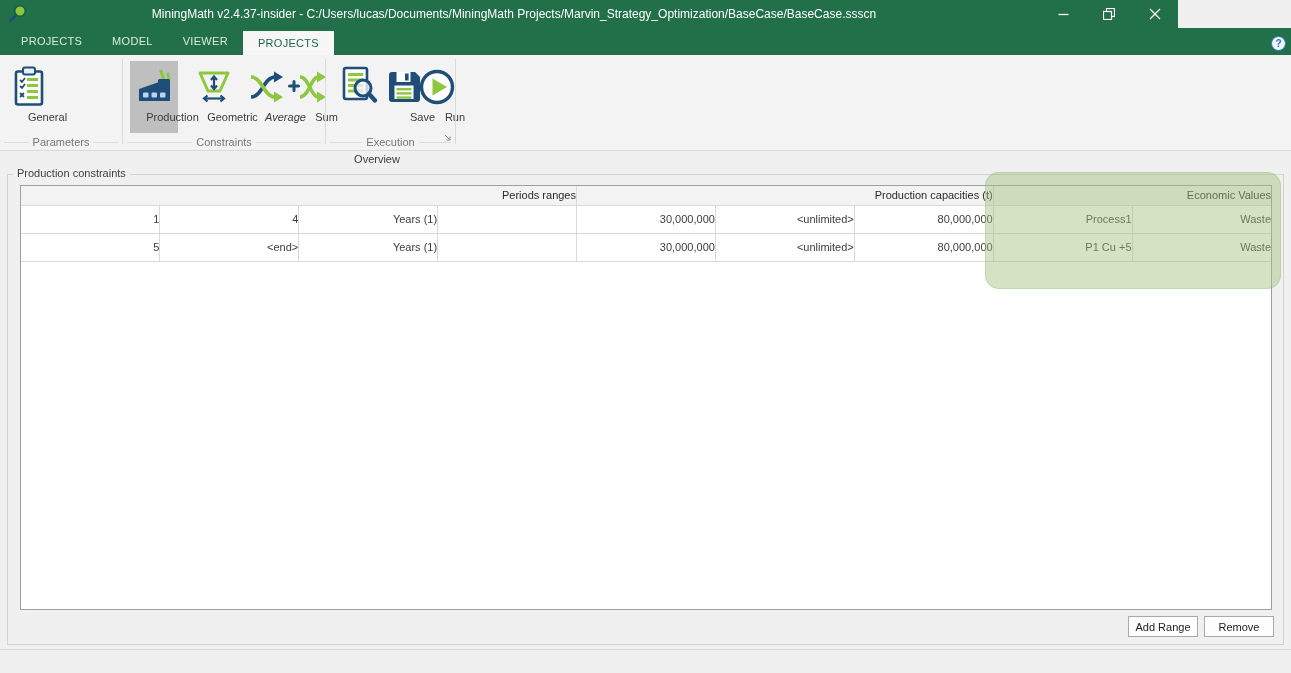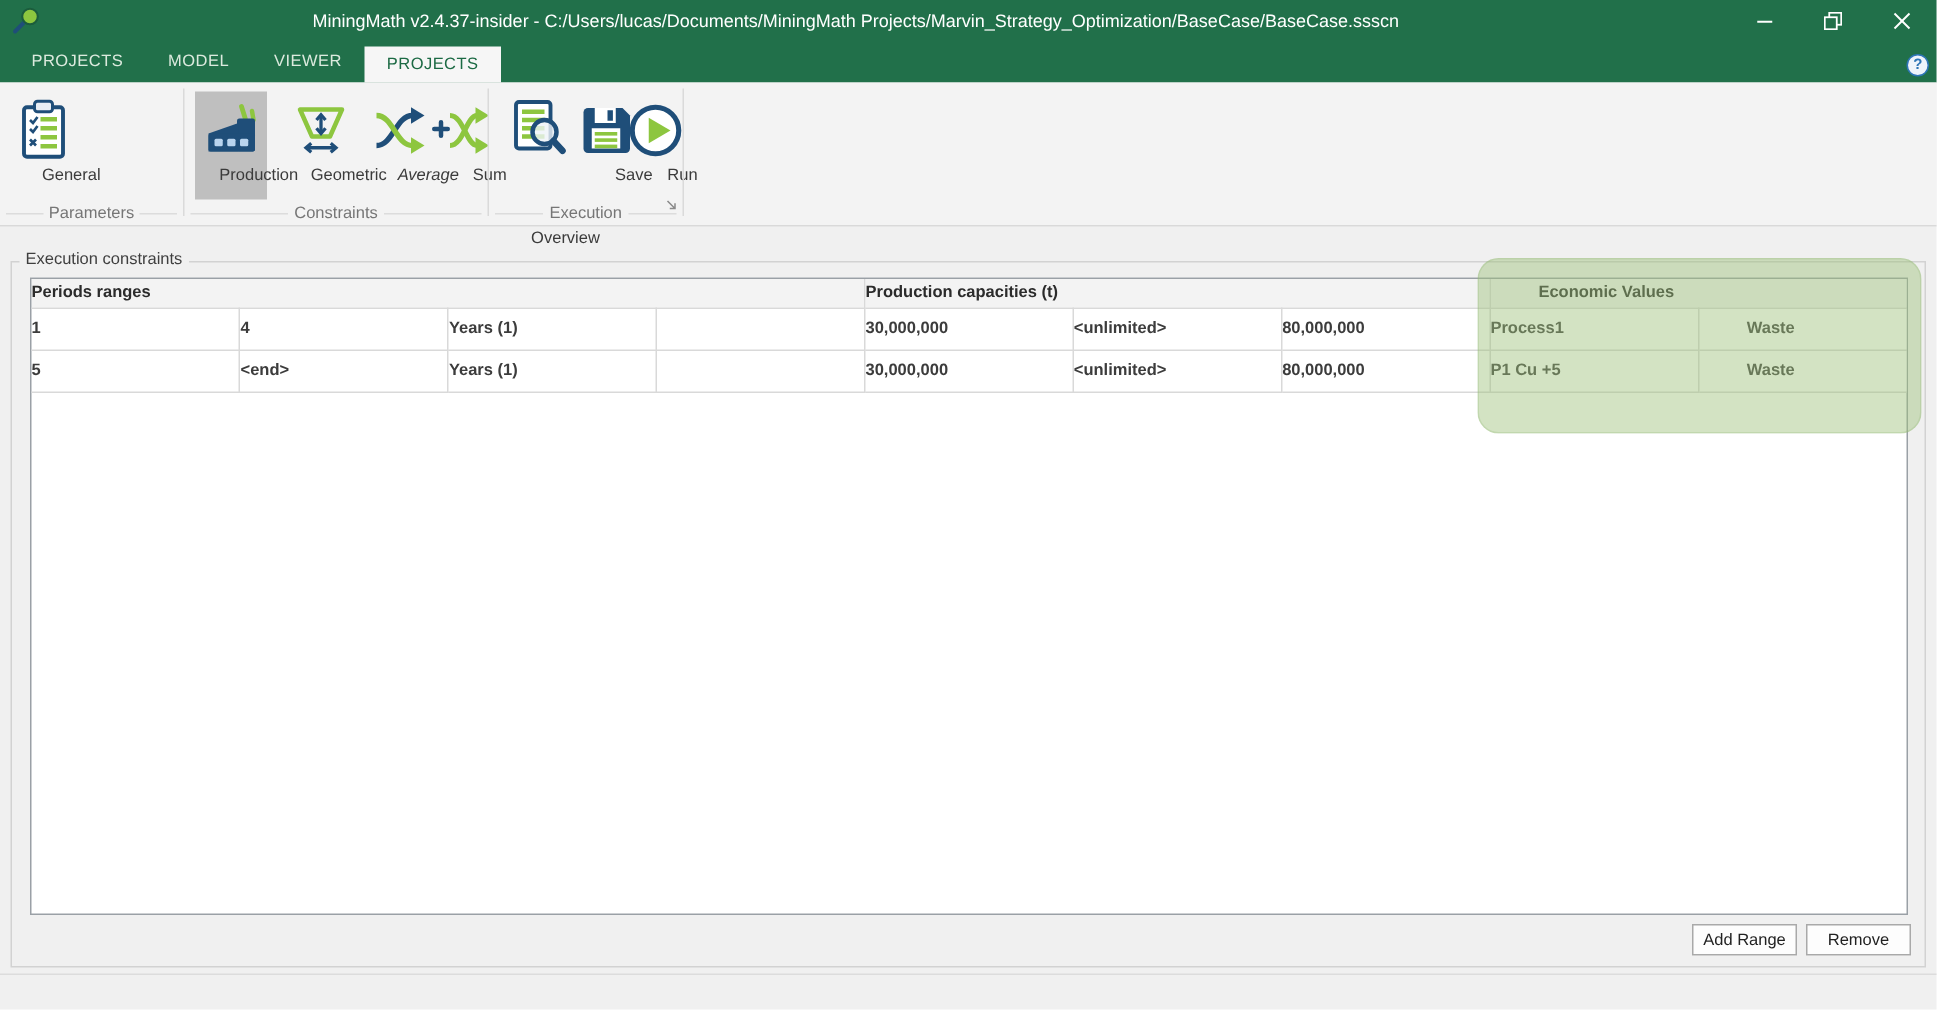--- a/index.html
+++ b/index.html
@@ -1,21 +1,21 @@
 <!DOCTYPE html>
 <html><head>
 <meta charset="utf-8">
 <style>
   * { margin:0; padding:0; box-sizing:border-box; }
   html,body { width:1291px; height:673px; }
   body { font-family:"Liberation Sans","DejaVu Sans",sans-serif; background:#f0f0f0; position:relative; overflow:hidden; }
   #app { position:absolute; inset:0; width:1291px; height:673px; }
 
   
-  .titlebar { position:absolute; left:0; top:0; width:1291px; height:28px; background:#21704a; display:flex; align-items:center; }
+  .titlebar { position:absolute; left:0; top:0; width:1178px; height:28px; background:#21704a; display:flex; align-items:center; }
   .app-logo { position:absolute; left:7px; top:3px; width:22px; height:22px; }
   .title-text { position:absolute; left:0; right:150px; top:0; height:28px; line-height:28px; text-align:center; color:#fff; font-size:12px; white-space:nowrap; }
   .win-controls { position:absolute; right:0; top:0; height:28px; display:flex; }
   .win-btn { width:46px; height:28px; display:flex; align-items:center; justify-content:center; cursor:default; }
 
   
   .tabbar { position:absolute; left:0; top:28px; width:1291px; height:27px; background:#21704a; display:flex; align-items:flex-end; }
   .tab { height:27px; line-height:27px; padding:0 15px; font-size:11px; color:#dcead f; color:#dceade; letter-spacing:.3px; cursor:default; }
   .tab:first-child { margin-left:6px; }
   .tab.active { background:#f6f6f6; color:#1c6a44; height:24px; line-height:24px; }
@@ -34,21 +34,21 @@
   .launcher { position:absolute; right:4px; bottom:6px; }
 
   
   .groupbox { position:absolute; left:7px; top:174px; width:1277px; height:471px; border:1px solid #d2d2d2; background:#f0f0f0; }
   .groupbox-label { position:absolute; left:5px; top:-8px; background:#f0f0f0; padding:0 4px; font-size:11px; color:#3f3f3f; }
   .bottom-line { position:absolute; left:0; top:649px; width:1291px; height:1px; background:#dcdcdc; }
 
   
   .table-wrap { position:absolute; left:20px; top:185px; width:1252px; height:425px; background:#fff; border:1px solid #9aa0a6; }
   table.grid { width:100%; border-collapse:collapse; table-layout:fixed; font-size:11px; color:#3c3c3c; }
-  table.grid th, table.grid td { border:1px solid #d9d9d9; text-align:left; font-weight:bold; overflow:hidden; white-space:nowrap; }
+  table.grid th, table.grid td { border:1px solid #d9d9d9; text-align:right; font-weight:normal; overflow:hidden; white-space:nowrap; }
   table.grid tr.grp th { height:19px; background:#f3f3f3; color:#2b2b2b; }
   table.grid tr.hdr th { height:19px; background:#f3f3f3; color:#2b2b2b; }
   table.grid tr.row td { height:28px; background:#fff; }
   table.grid tr th:first-child, table.grid tr td:first-child { border-left:none; }
   table.grid tr th:last-child, table.grid tr td:last-child { border-right:none;padding-left:32px; }
   table.grid tr.grp th { border-top:none; }
 
   
   .ev-highlight { position:absolute; left:985px; top:172px; width:296px; height:117px; background:rgba(158,193,122,0.45); border:1px solid rgba(140,180,110,0.25); border-radius:14px; pointer-events:none; z-index:5; }
 
@@ -233,21 +233,21 @@
       <span class="launcher">
         <svg width="7" height="7" viewBox="0 0 7 7">
             <path d="M1 1 L6 6 M6 2.5 V6 H2.5" fill="none" stroke="#8a8a8a" stroke-width="1"></path>
           </svg>
       </span>
     </div>
     <div class="ribbon-sep" style="left:455px;"></div>
   </div>
 
   <div class="groupbox">
-    <span class="groupbox-label">Execution constraints</span>
+    <span class="groupbox-label">Production constraints</span>
   </div>
 
   <div class="table-wrap">
     <table class="grid">
       <thead>
         <tr class="grp">
           <th colspan="4">Periods ranges</th>
           <th colspan="3">Production capacities (t)</th>
           <th colspan="2">Economic Values</th>
         </tr>

